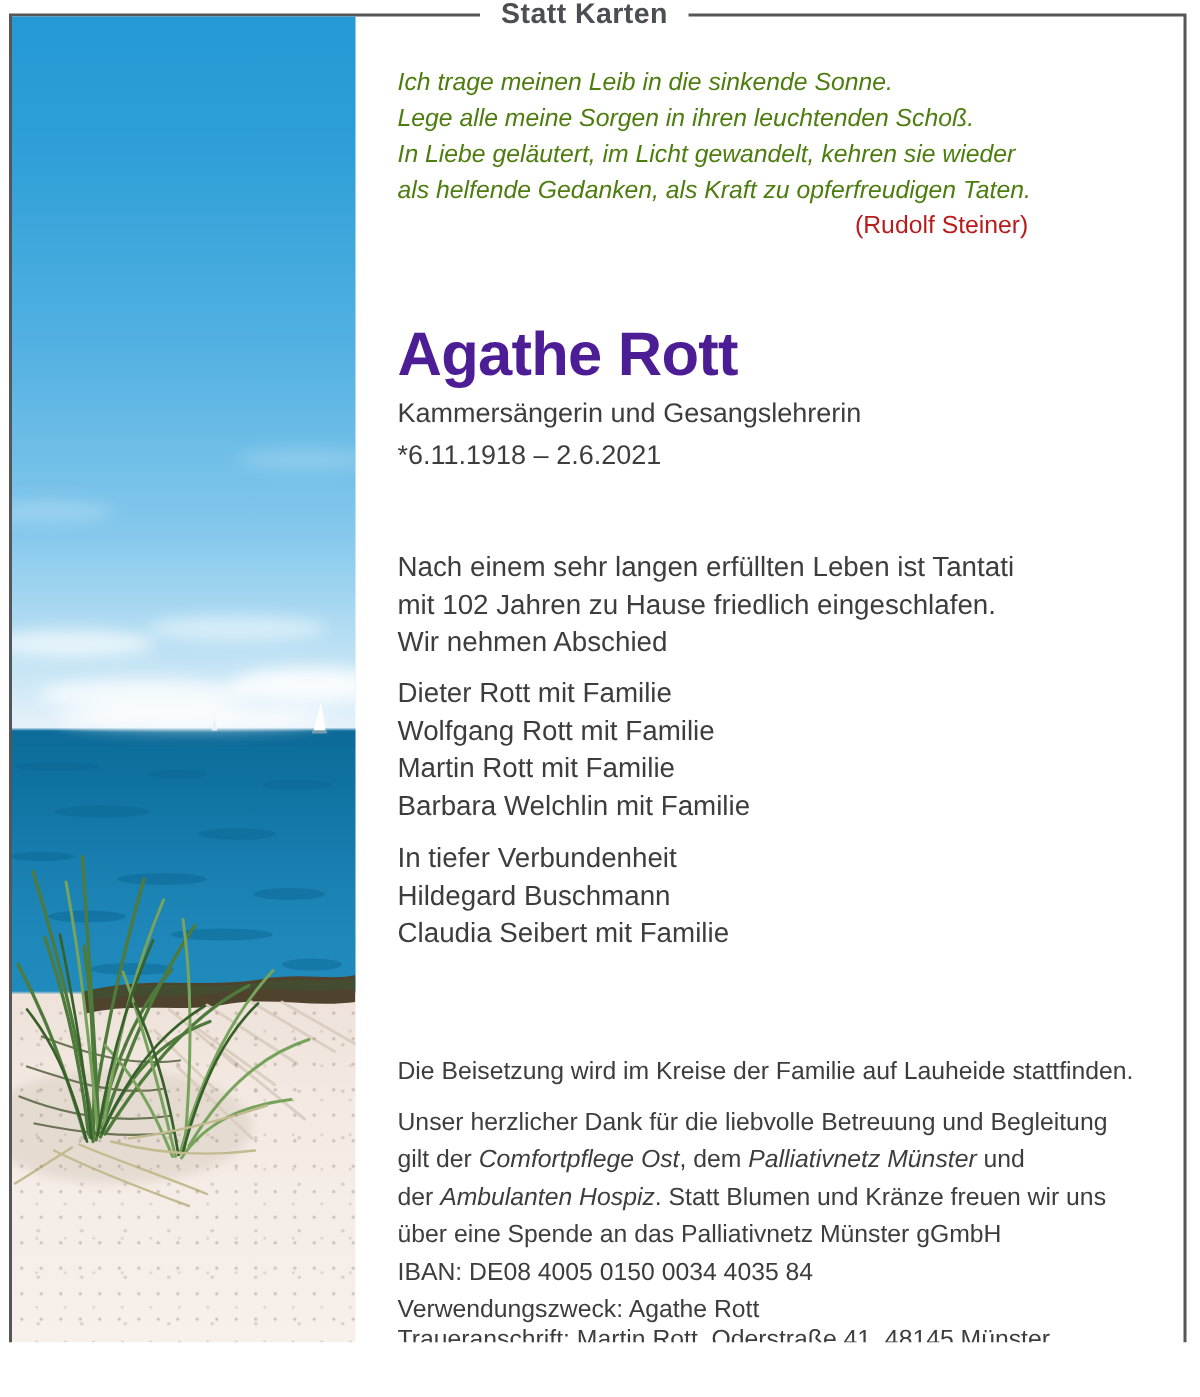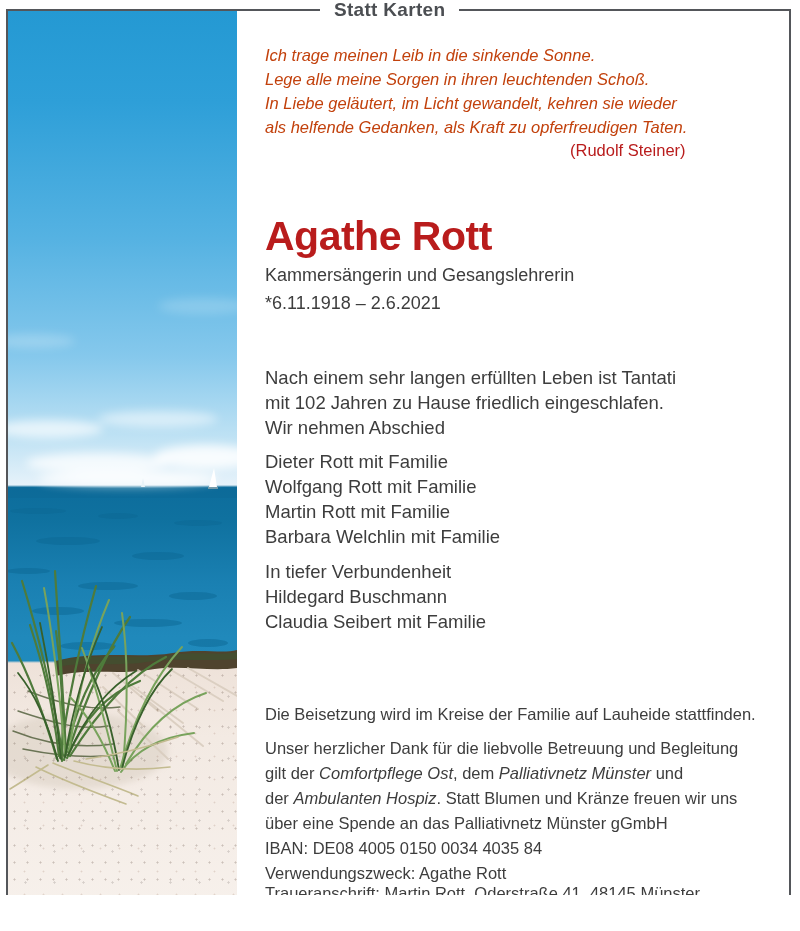--- a/index.html
+++ b/index.html
@@ -15,23 +15,23 @@
        #1f8abc 71.55%, #eee2d9 71.8%, #f3eae3 80%, #f7f1ec 100%);}
   .photo svg{position:absolute;left:0;top:0;}
   .speckle{position:absolute;left:0;top:656px;width:229px;height:252px;
      background-image:
        radial-gradient(circle, rgba(96,74,62,.28) 0 .8px, transparent 1.3px),
        radial-gradient(circle, rgba(150,110,90,.22) 0 .7px, transparent 1.2px),
        radial-gradient(circle, rgba(70,60,55,.18) 0 .9px, transparent 1.4px);
      background-size:13px 17px,19px 23px,29px 31px;
      background-position:0 0,7px 9px,3px 14px;}
   .blk{position:absolute;left:257px;width:524px;}
-  .poem{top:32px;font-style:italic;font-size:16.5px;line-height:24px;color:#c2410c;}
+  .poem{top:32px;font-style:italic;font-size:16.5px;line-height:24px;color:#4d7c0f;}
   .attribution{position:absolute;left:517px;top:127px;font-size:16.5px;line-height:24px;color:#b91c1c;margin-left:45px;}
-  .name{top:204px;margin:0;font-size:41px;line-height:42px;font-weight:bold;color:#b91c1c;letter-spacing:-0.5px;}
+  .name{top:204px;margin:0;font-size:41px;line-height:42px;font-weight:bold;color:#4c1d95;letter-spacing:-0.5px;}
   .profession{top:252px;font-size:18px;line-height:24px;}
   .dates{top:280px;font-size:18px;line-height:24px;}
   .para{font-size:18.5px;line-height:25px;}
   .announcement{top:354px;}
   .family{top:438px;}
   .bond{top:548px;}
   .small{font-size:16.5px;line-height:25px;}
   .burial{top:691px;line-height:24px;}
   .thanks{top:725px;}
   .address{top:870px;}

